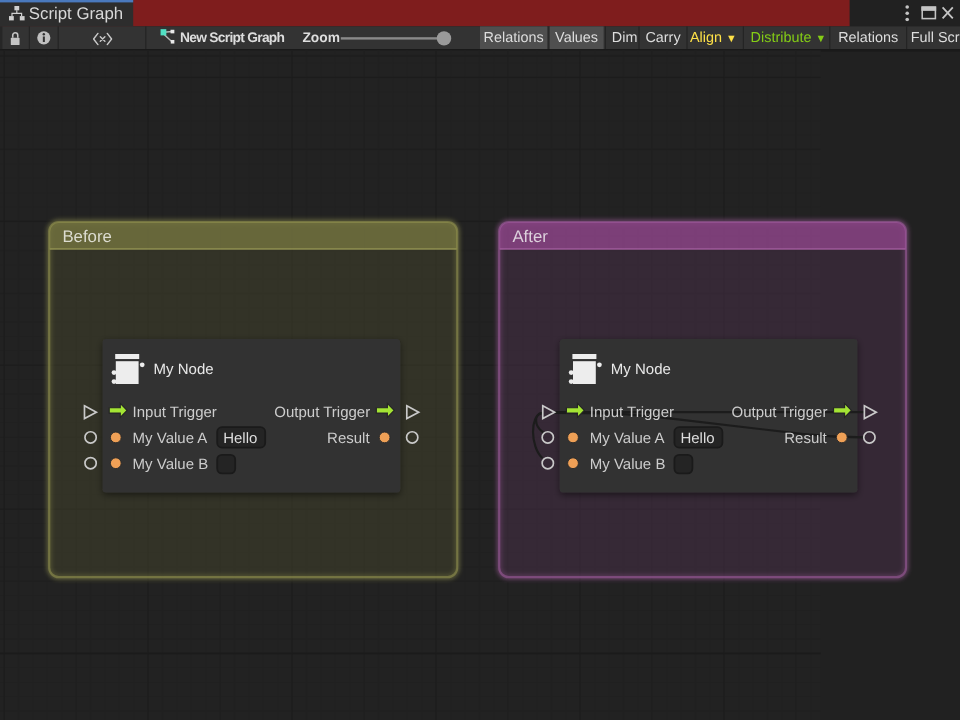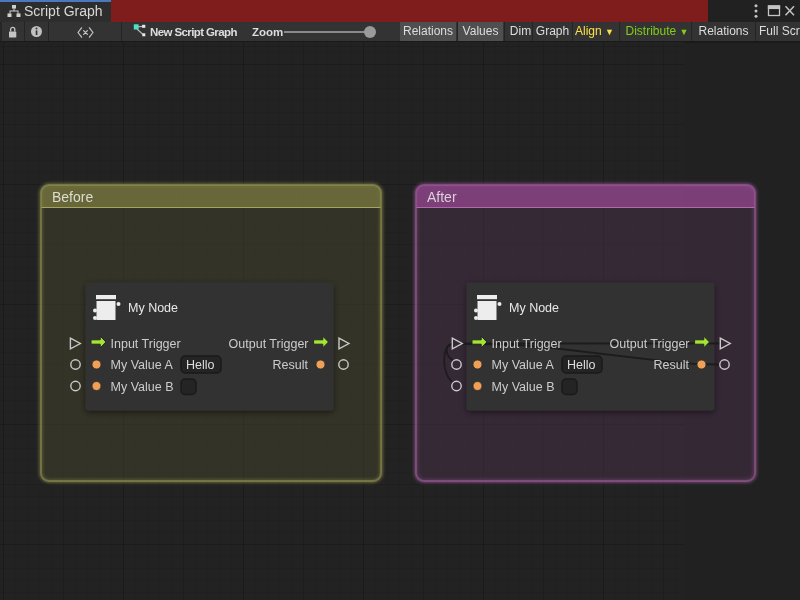--- a/index.html
+++ b/index.html
@@ -92,21 +92,21 @@
   <div class="abs" style="left:284px;top:9px;width:83px;height:2px;background:#8a8a8a"></div>
   <div class="abs" style="left:364px;top:4px;width:12px;height:12px;border-radius:50%;background:#9a9a9a"></div>
   <div class="tbtxt" style="left:400px">1x</div>
 
   <div class="btn on" style="left:400px;width:56px">Relations</div>
   <div class="sep" style="left:457px"></div>
   <div class="btn on" style="left:458px;width:45px">Values</div>
   <div class="sep" style="left:504px"></div>
   <div class="btn" style="left:505px;width:31px">Dim</div>
   <div class="sep" style="left:532px"></div>
-  <div class="btn" style="left:533px;width:39px">Graph</div>
+  <div class="btn" style="left:533px;width:39px">Carry</div>
   <div class="sep" style="left:572px"></div>
   <div class="btn dis" style="left:573px;width:43px;color:#fde047">Align <span style="font-size:9px">▼</span></div>
   <div class="sep" style="left:619px"></div>
   <div class="btn dis" style="left:623px;width:68px;color:#84cc16">Distribute <span style="font-size:9px">▼</span></div>
   <div class="sep" style="left:691px"></div>
   <div class="btn" style="left:692px;width:63px">Relations</div>
   <div class="sep" style="left:755px"></div>
   <div class="btn" style="left:756px;width:44px;overflow:hidden;text-align:left;padding-left:3px;white-space:nowrap">Full Scre</div>
 </div>
 

